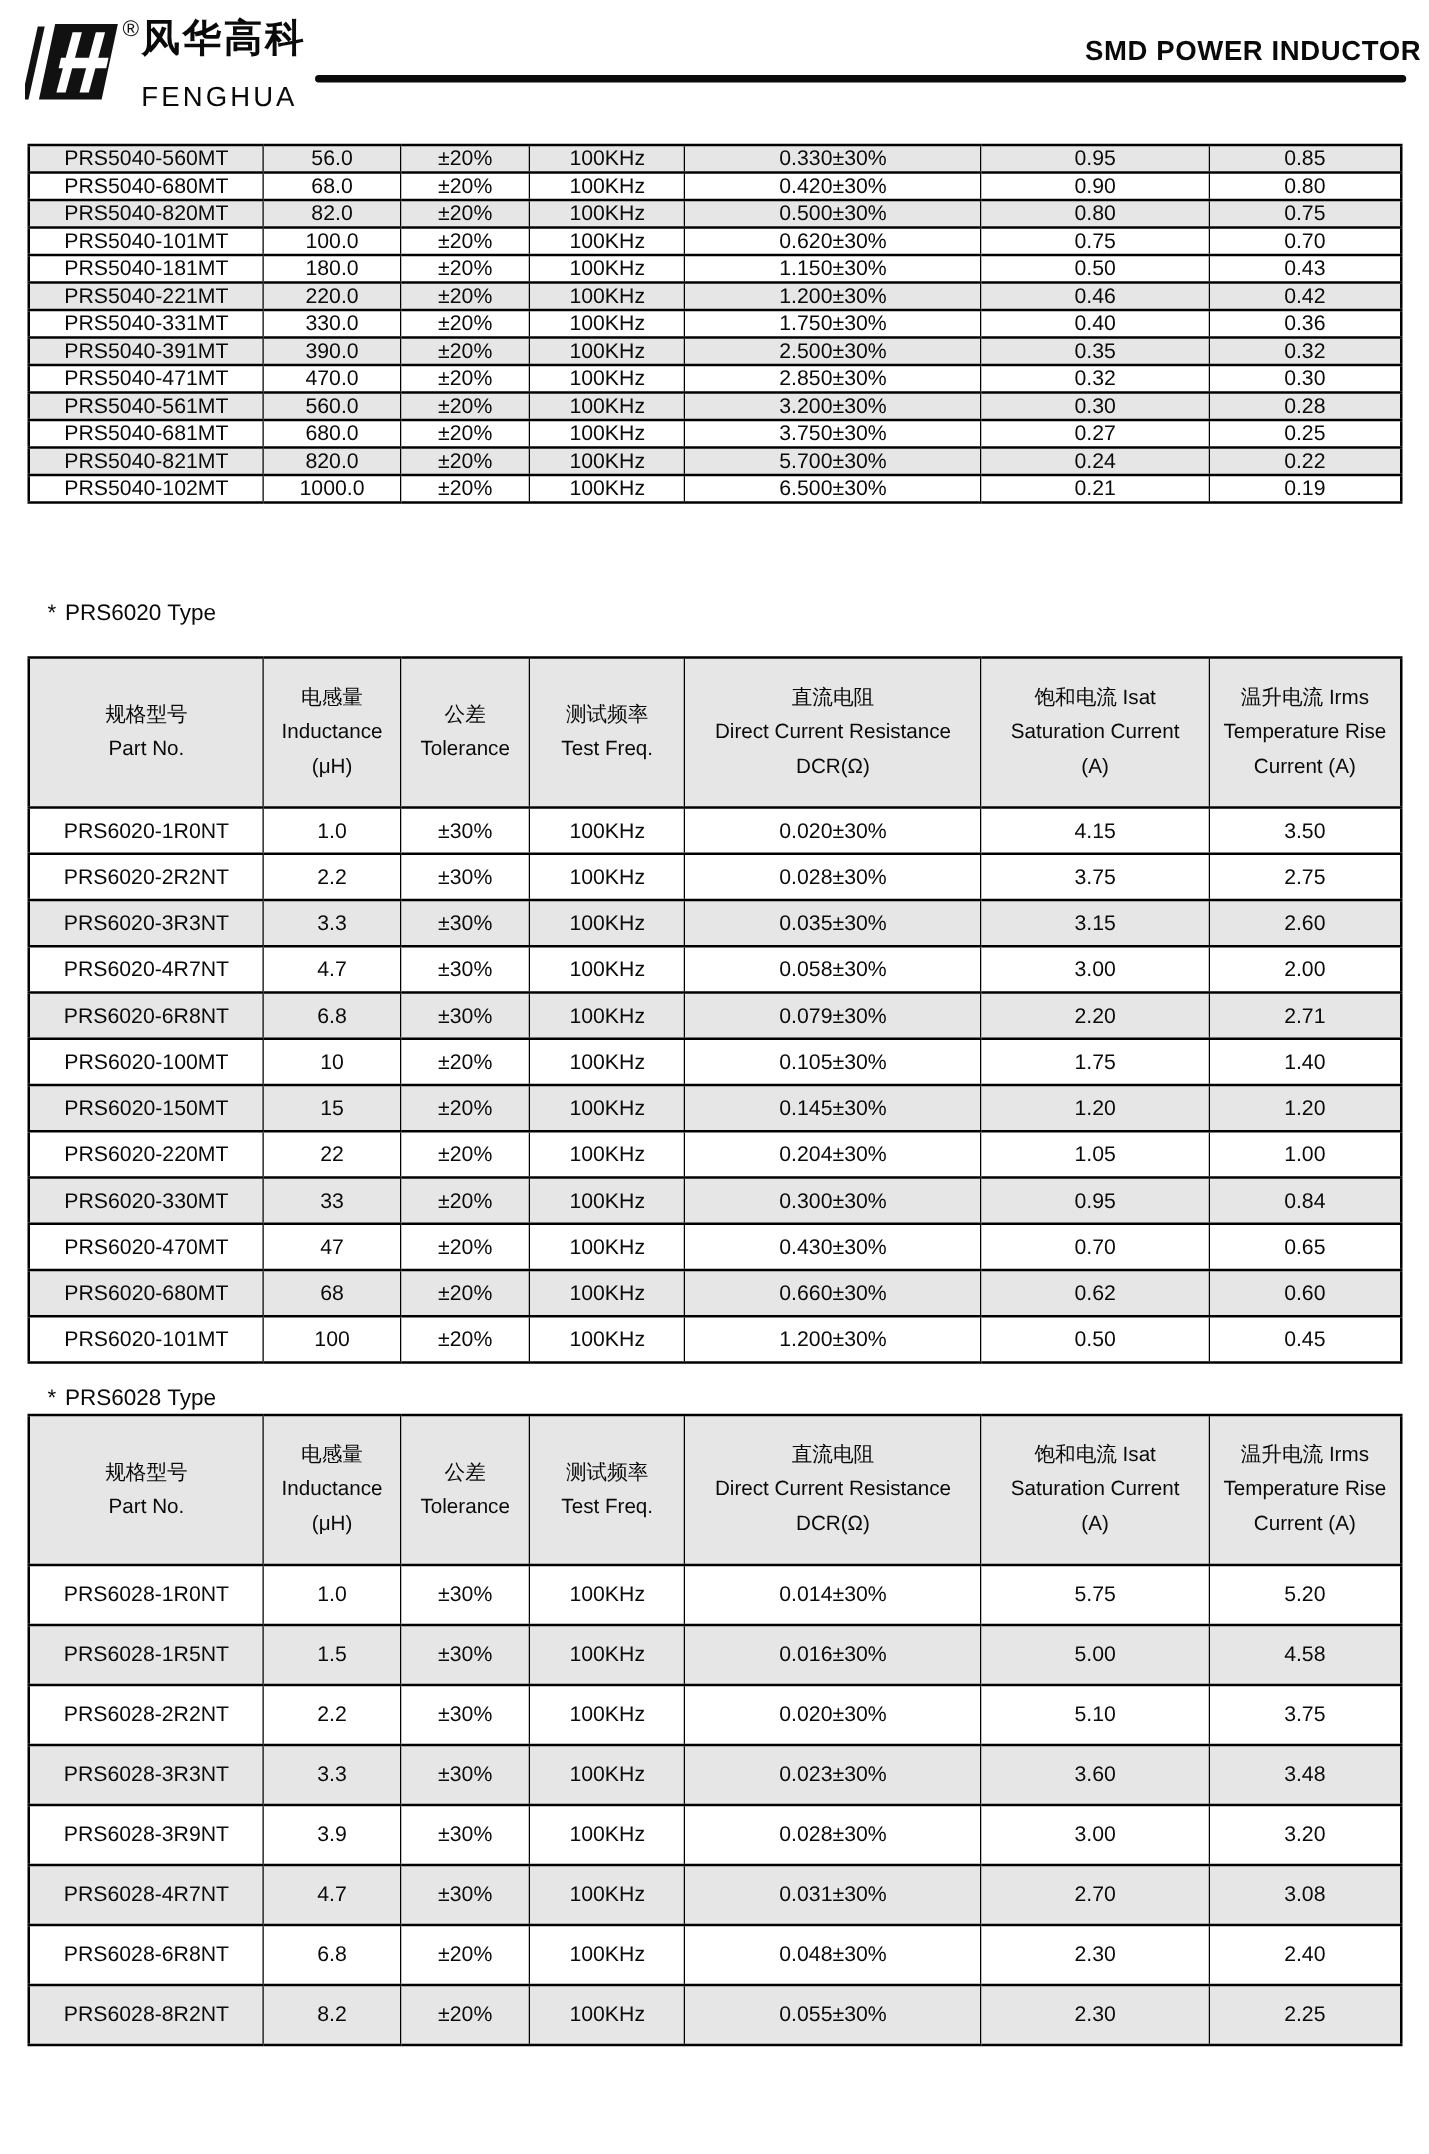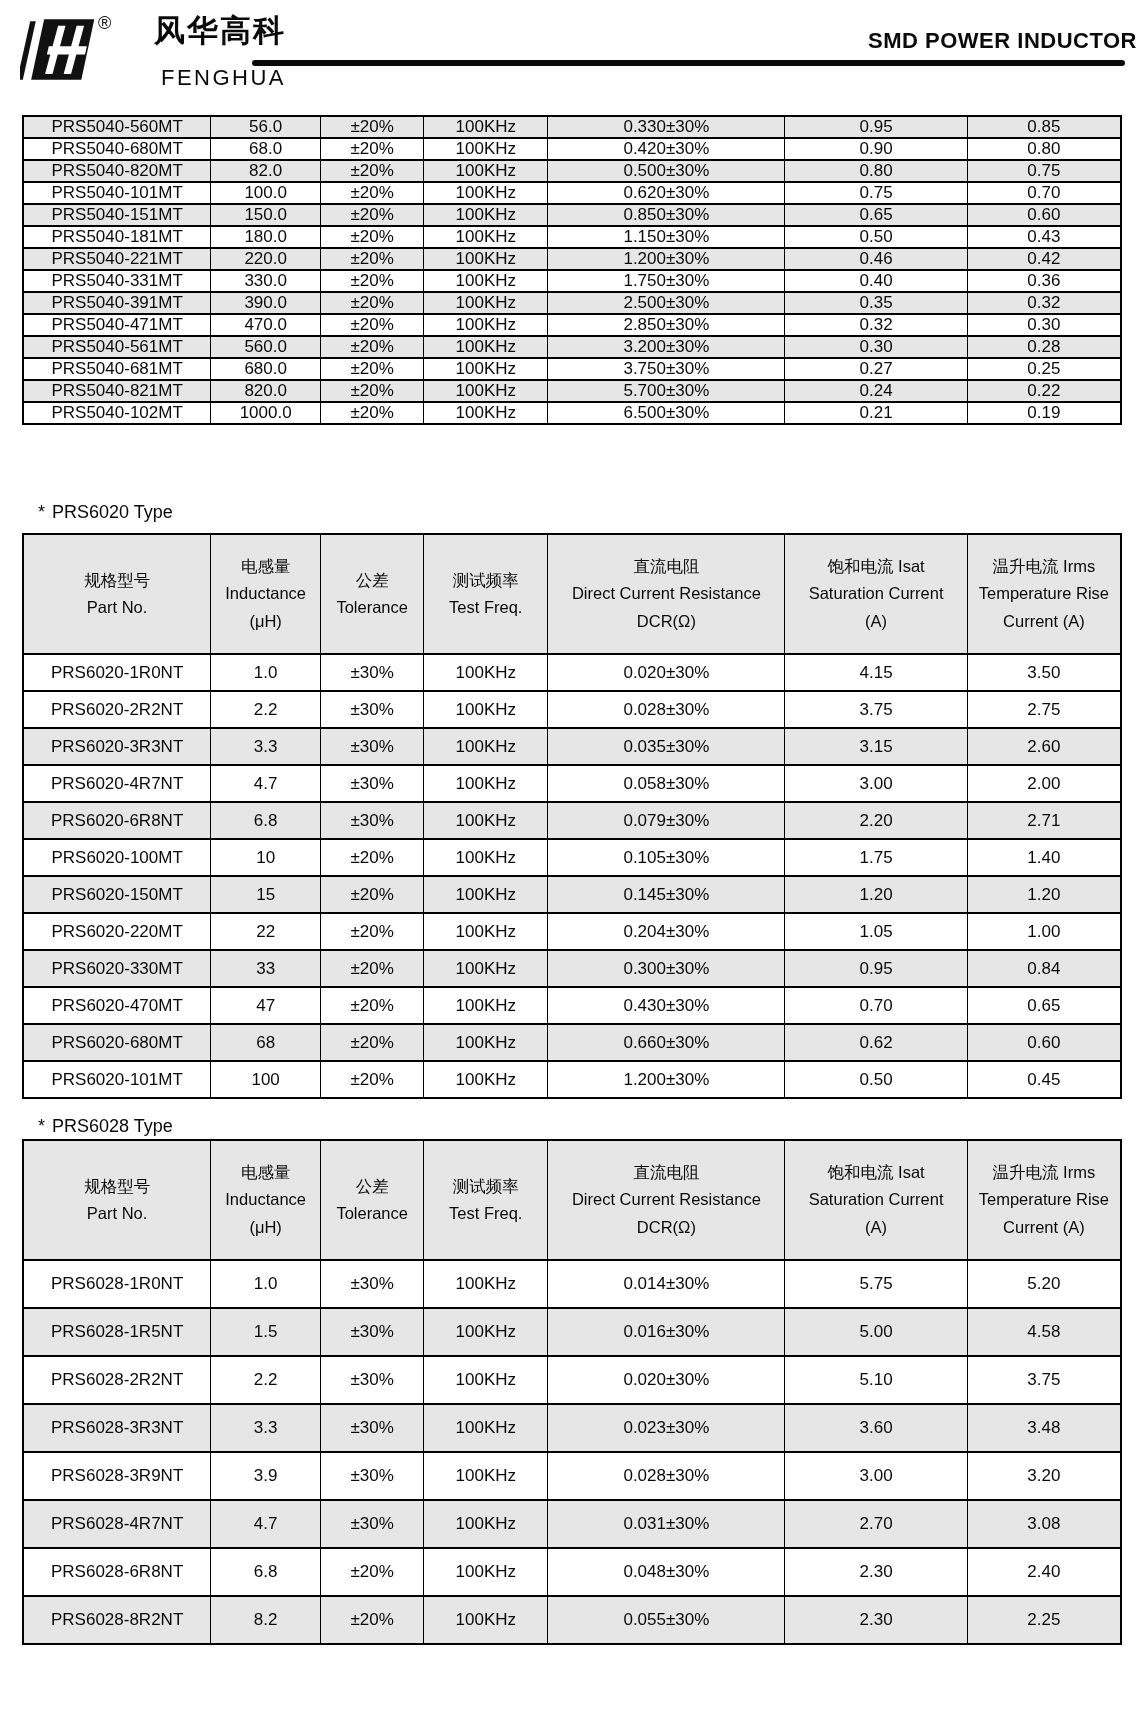--- a/index.html
+++ b/index.html
@@ -11,33 +11,33 @@
   }
   .page { position:relative; width:1143px; height:1723px; }
 
   
   .hdr { position:relative; height:115px; }
   .logo-mark { position:absolute; left:20px; top:16px; }
   .reg {
     position:absolute; left:98px; top:14px;
     font-size:18px; line-height:18px; color:#111;
   }
-  .logo-text { position:absolute; left:136px; top:14px; width:150px;text-align:right; }
+  .logo-text { position:absolute; left:113px; top:14px; width:150px; }
   .logo-cn { font-size:31px; font-weight:bold; letter-spacing:2px; line-height:34px; white-space:nowrap; }
   .logo-en { font-size:22px; letter-spacing:2.5px; line-height:24px; margin-top:18px; white-space:nowrap; }
   .title {
     position:absolute; right:6px; top:28px;
     font-size:22px; font-weight:bold; letter-spacing:0.5px;
   }
   .rule { position:absolute; left:252px; right:18px; top:60px; height:6px; background:#0a0a0a; border-radius:3px; }
 
   
   h3.section { font-weight:normal; font-size:18px; line-height:26px; margin-left:38px; white-space:nowrap; }
   h3.section .mark { margin-right:7px; }
-  #h-prs6020 { margin-top:74px; margin-bottom:8px; }
+  #h-prs6020 { margin-top:74px; margin-bottom:22px; }
   #h-prs6028 { margin-top:14px; margin-bottom:0; }
 
   
   table.spec {
     width:1100px; margin-left:22px;
     border-collapse:collapse; table-layout:fixed;
     border:2.5px solid var(--line,#000);
   }
   table.spec td, table.spec th {
     border:1px solid var(--line,#000);
@@ -119,29 +119,20 @@
         </tr>
         <tr>
           <td>PRS5040-101MT</td>
           <td>100.0</td>
           <td>±20%</td>
           <td>100KHz</td>
           <td>0.620±30%</td>
           <td>0.75</td>
           <td>0.70</td>
         </tr>
-        <tr class="shaded">
-          <td>PRS5040-151MT</td>
-          <td>150.0</td>
-          <td>±20%</td>
-          <td>100KHz</td>
-          <td>0.850±30%</td>
-          <td>0.65</td>
-          <td>0.60</td>
-        </tr>
         <tr>
           <td>PRS5040-181MT</td>
           <td>180.0</td>
           <td>±20%</td>
           <td>100KHz</td>
           <td>1.150±30%</td>
           <td>0.50</td>
           <td>0.43</td>
         </tr>
         <tr class="shaded">

